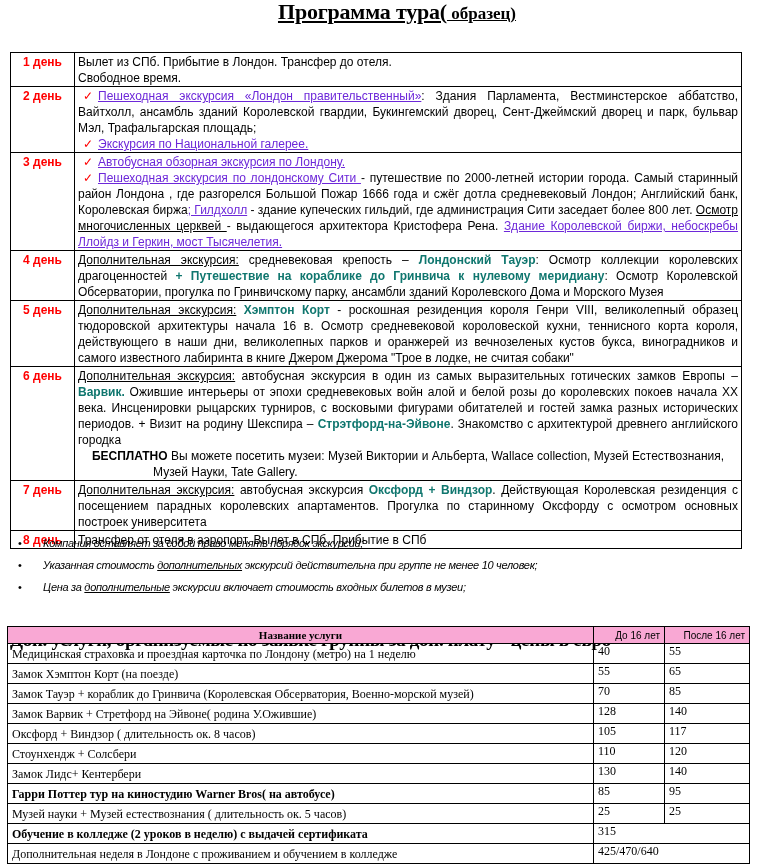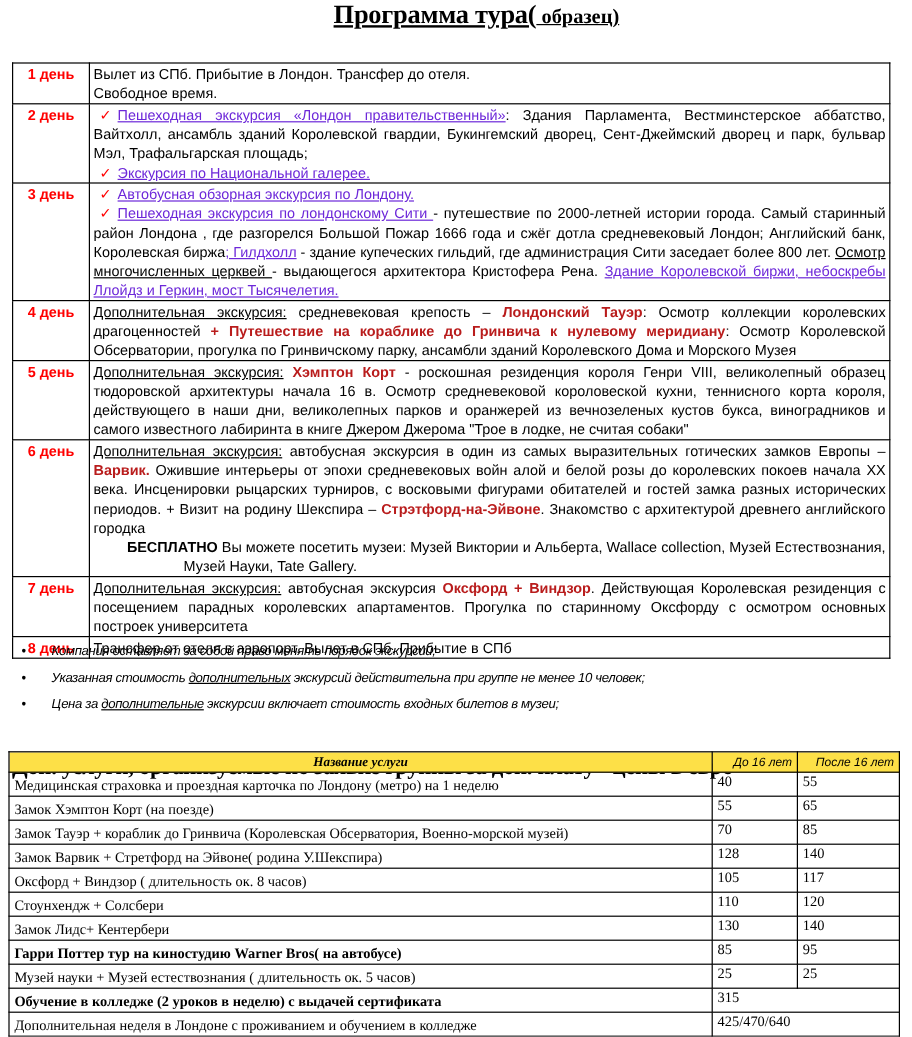--- a/index.html
+++ b/index.html
@@ -17,21 +17,21 @@
     border-collapse: collapse; table-layout: fixed;
     font-family: "Liberation Sans", sans-serif; font-size: 12px; line-height: 16px;
   }
   table.prog td { border: 1px solid #000; vertical-align: top; padding: 0 3px; }
   table.prog td.day {
     width: 57px; color: #ff0000; font-weight: bold; text-align: center; padding-top: 1px;
   }
   table.prog td.desc { text-align: justify; padding-top: 1px; padding-bottom: 0; }
   .redu { color: #6d28d9; text-decoration: underline; }
   .ul { text-decoration: underline; }
-  .blue { color: #b91c1c; font-weight: bold; }
+  .blue { color: #0f766e; font-weight: bold; }
   .b { font-weight: bold; }
   .check { color: #ff0000; display: inline-block; width: 20px; text-align: center; }
   .indent { padding-left: 75px; }
 
   ul.notes {
     position: absolute; left: 18px; top: 532px; margin: 0; padding: 0; list-style: none;
     font-family: "Liberation Sans", sans-serif; font-style: italic; font-size: 11px;
   }
   ul.notes li { height: 22px; line-height: 22px; position: relative; padding-left: 25px; letter-spacing: -0.3px; }
   ul.notes li .bullet { position: absolute; left: 0; top: 0; font-style: normal; }
@@ -42,21 +42,21 @@
     letter-spacing: -0.3px;
     margin-top: 28px;
   }
 
   table.svc {
     position: absolute; left: 7px; top: 626px; width: 742px;
     border-collapse: collapse; table-layout: fixed;
     font-family: "Liberation Serif", serif; font-size: 12px;
   }
   table.svc td, table.svc th { border: 1px solid #000; padding: 0 4px; height: 19px; line-height: 18px; }
-  table.svc th { background: #fde047; font-weight: bold; font-size: 11px; height: 16px; line-height: 15px; font-style: italic; }
+  table.svc th { background: #f9a8d4; font-weight: bold; font-size: 11px; height: 16px; line-height: 15px; }
   table.svc th.age { font-weight: normal; font-family: "Liberation Sans", sans-serif; font-size: 10px; text-align: right; }
   table.svc td.num { text-align: left; font-weight: normal; vertical-align: top; line-height: 15px; }
   table.svc col.c1 { width: 586px; }
   table.svc col.c2 { width: 71px; }
   table.svc col.c3 { width: 85px; }
   table.svc td.bold { font-weight: bold; }
 </style>
 </head>
 <body>
 
@@ -96,21 +96,21 @@
   <tr>
     <td class="day">5 день</td>
     <td class="desc">
       <span class="ul">Дополнительная экскурсия:</span><span class="blue"> Хэмптон Корт</span><span> - роскошная резиденция короля Генри VIII, великолепный образец тюдоровской архитектуры начала 16 в. Осмотр средневековой короловеской кухни, теннисного корта короля, действующего в наши дни, великолепных парков и оранжерей из вечнозеленых кустов букса, виноградников и самого известного лабиринта в книге Джером Джерома "Трое в лодке, не считая собаки"</span>
     </td>
   </tr>
   <tr>
     <td class="day">6 день</td>
     <td class="desc">
       <span class="ul">Дополнительная экскурсия:</span><span> автобусная экскурсия в один из самых выразительных готических замков Европы – </span><span class="blue">Варвик.</span><span> Ожившие интерьеры от эпохи средневековых войн алой и белой розы до королевских покоев начала XX века. Инсценировки рыцарских турниров, с восковыми фигурами обитателей и гостей замка разных исторических периодов. + Визит на родину Шекспира – </span><span class="blue">Стрэтфорд-на-Эйвоне</span><span>. Знакомство с архитектурой древнего английского городка</span>
-      <div style="text-align:right"><span class="b">БЕСПЛАТНО</span><span> Вы можете посетить музеи: Музей Виктории и Альберта, Wallace collection, Музей Естествознания,</span></div>
+      <div style="text-align:center"><span class="b">БЕСПЛАТНО</span><span> Вы можете посетить музеи: Музей Виктории и Альберта, Wallace collection, Музей Естествознания,</span></div>
       <div class="indent">Музей Науки, Tate Gallery.</div>
     </td>
   </tr>
   <tr>
     <td class="day">7 день</td>
     <td class="desc">
       <span class="ul">Дополнительная экскурсия:</span><span> автобусная экскурсия </span><span class="blue">Оксфорд + Виндзор</span><span>. Действующая Королевская резиденция с посещением парадных королевских апартаментов. Прогулка по старинному Оксфорду с осмотром основных построек университета</span>
     </td>
   </tr>
   <tr>
@@ -149,21 +149,21 @@
     <td>Замок Хэмптон Корт (на поезде)</td>
     <td class="num">55</td>
     <td class="num">65</td>
   </tr>
   <tr>
     <td>Замок Тауэр + кораблик до Гринвича (Королевская Обсерватория, Военно-морской музей)</td>
     <td class="num">70</td>
     <td class="num">85</td>
   </tr>
   <tr>
-    <td>Замок Варвик + Стретфорд на Эйвоне( родина У.Шекспира)</td>
+    <td>Замок Варвик + Стретфорд на Эйвоне( родина У.Ожившие)</td>
     <td class="num">128</td>
     <td class="num">140</td>
   </tr>
   <tr>
     <td>Оксфорд + Виндзор ( длительность ок. 8 часов)</td>
     <td class="num">105</td>
     <td class="num">117</td>
   </tr>
   <tr>
     <td>Стоунхендж + Солсбери</td>

